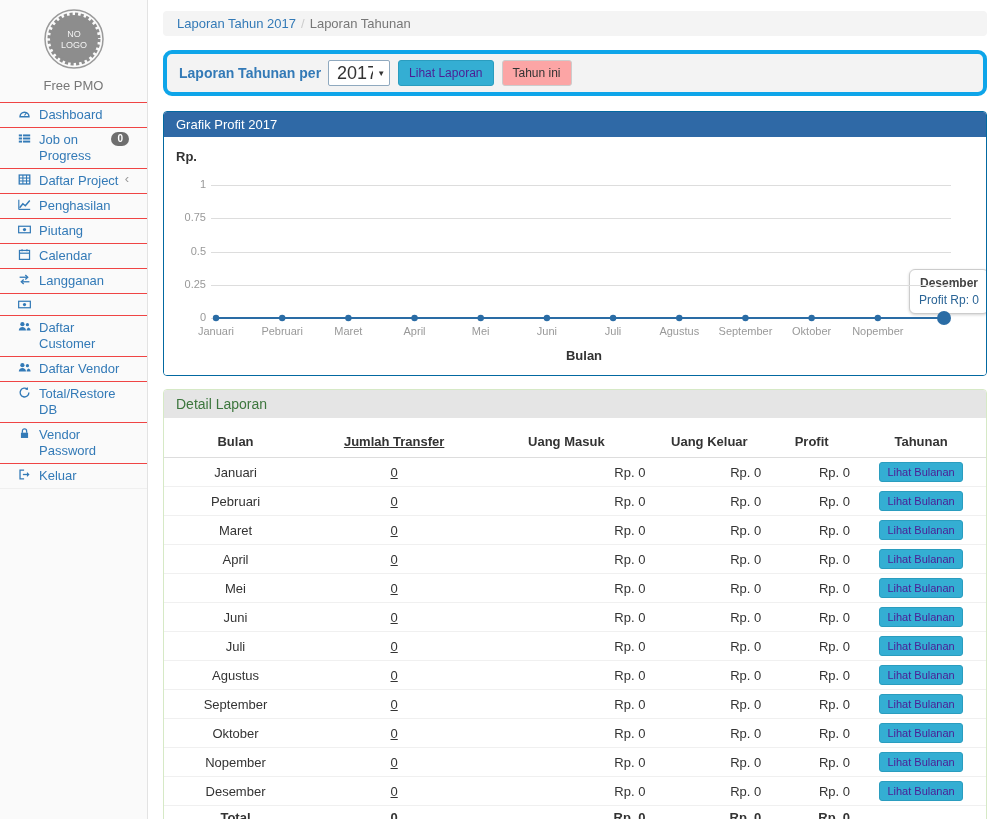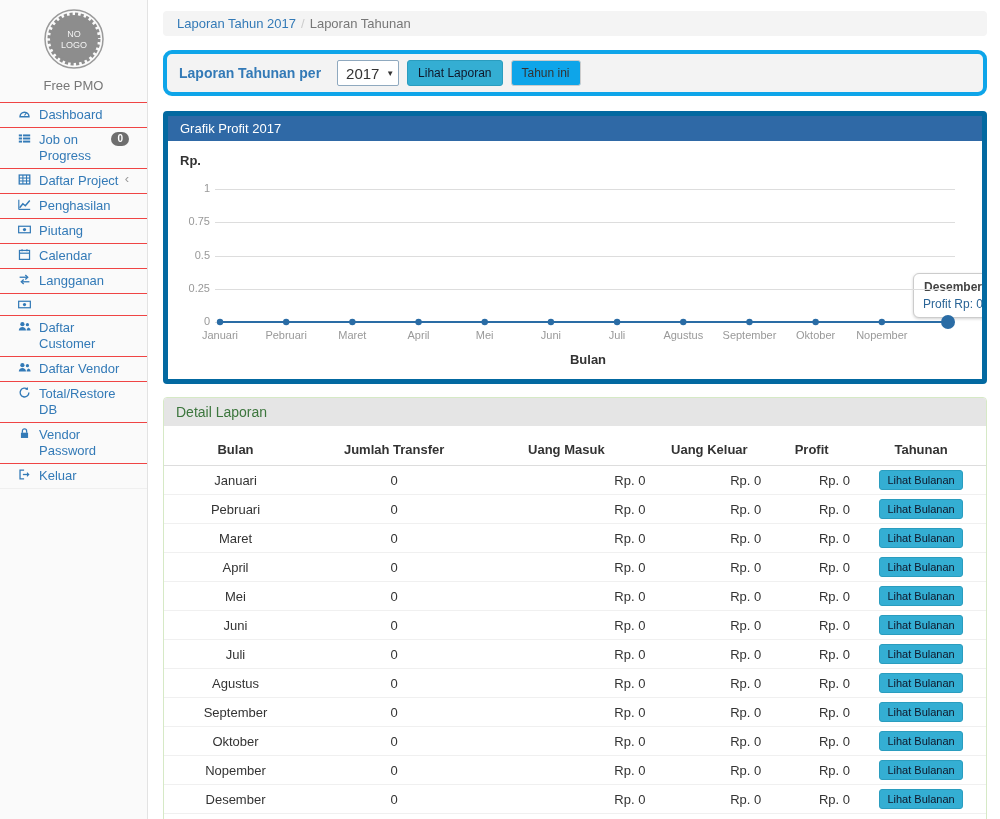--- a/index.html
+++ b/index.html
@@ -30,30 +30,30 @@
   .breadcrumb { background:#f4f4f4; border-radius:4px; padding:5px 14px; margin-bottom:14px; font-size:13px; }
   .breadcrumb a { color:#337ab7; }
   .breadcrumb .sep { color:#ccc; padding:0 5px; }
   .breadcrumb .active { color:#777; }
 
   .filter-well { background:#f3f3f3; border:4px solid #0ea5e9; border-radius:9px; padding:6px 12px;
                  display:flex; align-items:center; margin-bottom:15px; }
   .filter-label { color:#337ab7; font-weight:bold; font-size:14px; margin-right:7px; }
   .select-wrap { position:relative; margin-right:8px; }
   .select-wrap select { appearance:none; -webkit-appearance:none; width:62px; height:26px;
-        border:1px solid #8fa9bf; border-radius:2px; background:#fff; font-size:15px; color:#333;
-        padding:0 16px 0 8px; font-family:inherit;margin-left:9px; }
+        border:1px solid #8fa9bf; border-radius:2px; background:#fff; font-size:18px; color:#333;
+        padding:0 16px 0 8px; font-family:inherit; }
   .select-caret { position:absolute; right:5px; top:9px; font-size:8px; color:#333; pointer-events:none; }
   .btn { display:inline-block; border-radius:3px; font-size:12px; padding:5px 10px; line-height:14px;
          cursor:pointer; font-family:inherit; }
-  .btn-info { background:#34aed3; border:1px solid #2a9dbf; color:#0f172a; margin-right:8px; }
-  .btn-default { background:#0ea5e9; border:1px solid #ccc; color:#333; }
+  .btn-info { background:#34aed3; border:1px solid #2a9dbf; color:#4c1d95; margin-right:8px; }
+  .btn-default { background:#fca5a5; border:1px solid #ccc; color:#333; }
 
   
-  .panel-primary { border:5px solid #0369a1; border-radius:4px; margin-bottom:13px; overflow:hidden; }
+  .panel-primary { border:1px solid #0369a1; border-radius:4px; margin-bottom:13px; overflow:hidden; }
   .panel-primary .panel-heading { background:#2f69a6; color:#fff; font-size:13px; padding:5px 12px; height:25px; }
   .chart-body { position:relative; height:238px; background:#fff; }
   .y-title { position:absolute; left:12px; top:12px; font-weight:bold; font-size:13px; color:#333; }
   .gridline { position:absolute; height:1px; background:#ddd; left:47px; width:740px; }
   .ytick { position:absolute; left:0; width:42px; text-align:right; font-size:11px; color:#999; }
   .chart-svg { position:absolute; left:47px; top:0; }
   .xtick { position:absolute; top:188px; width:80px; text-align:center; font-size:11px; color:#999; }
   .x-title { position:absolute; top:211px; left:370px; width:100px; text-align:center; font-weight:bold; font-size:13px; color:#333; }
   .chart-tooltip { position:absolute; left:745px; top:132px; background:#fff; border:1px solid #ccc;
       border-radius:6px; box-shadow:0 1px 3px rgba(0,0,0,.18); padding:6px 9px; text-align:center; }
@@ -62,21 +62,21 @@
 
   
   .panel-success { border:1px solid #d6e9c6; border-radius:4px; overflow:hidden; }
   .panel-success .panel-heading { background:#e5e5e5; color:#3c763d; font-size:14px; padding:6px 12px; }
   .panel-success .panel-body { background:#fff; padding:8px 0 14px; }
   table.report { width:100%; border-collapse:collapse; font-size:13px; }
   table.report th { font-weight:bold; text-align:center; padding:8px 6px; border-bottom:1px solid #ddd; }
   table.report td { padding:4px 6px; border-bottom:1px solid #f0f0f0; }
   table.report tr:last-child td { border-bottom:none; }
   .col-bulan  { width:17.4%; text-align:center; }
-  .col-jt     { width:21.2%; text-align:center; }
+  .col-jt     { width:21.2%; text-align:center;text-decoration:underline; }
   .col-um     { width:20.7%; }
   .col-uk     { width:14.1%; }
   .col-profit { width:10.8%; }
   .col-aksi   { width:15.8%; text-align:center; }
   td.col-um { text-align:right; padding-right:36px; }
   td.col-uk { text-align:right; padding-right:12px; }
   td.col-profit { text-align:right; padding-right:22px; }
   .btn-xs { font-size:11px; padding:2px 7px; margin-right:0; }
   tr.total-row td { font-weight:bold; }
 </style>

